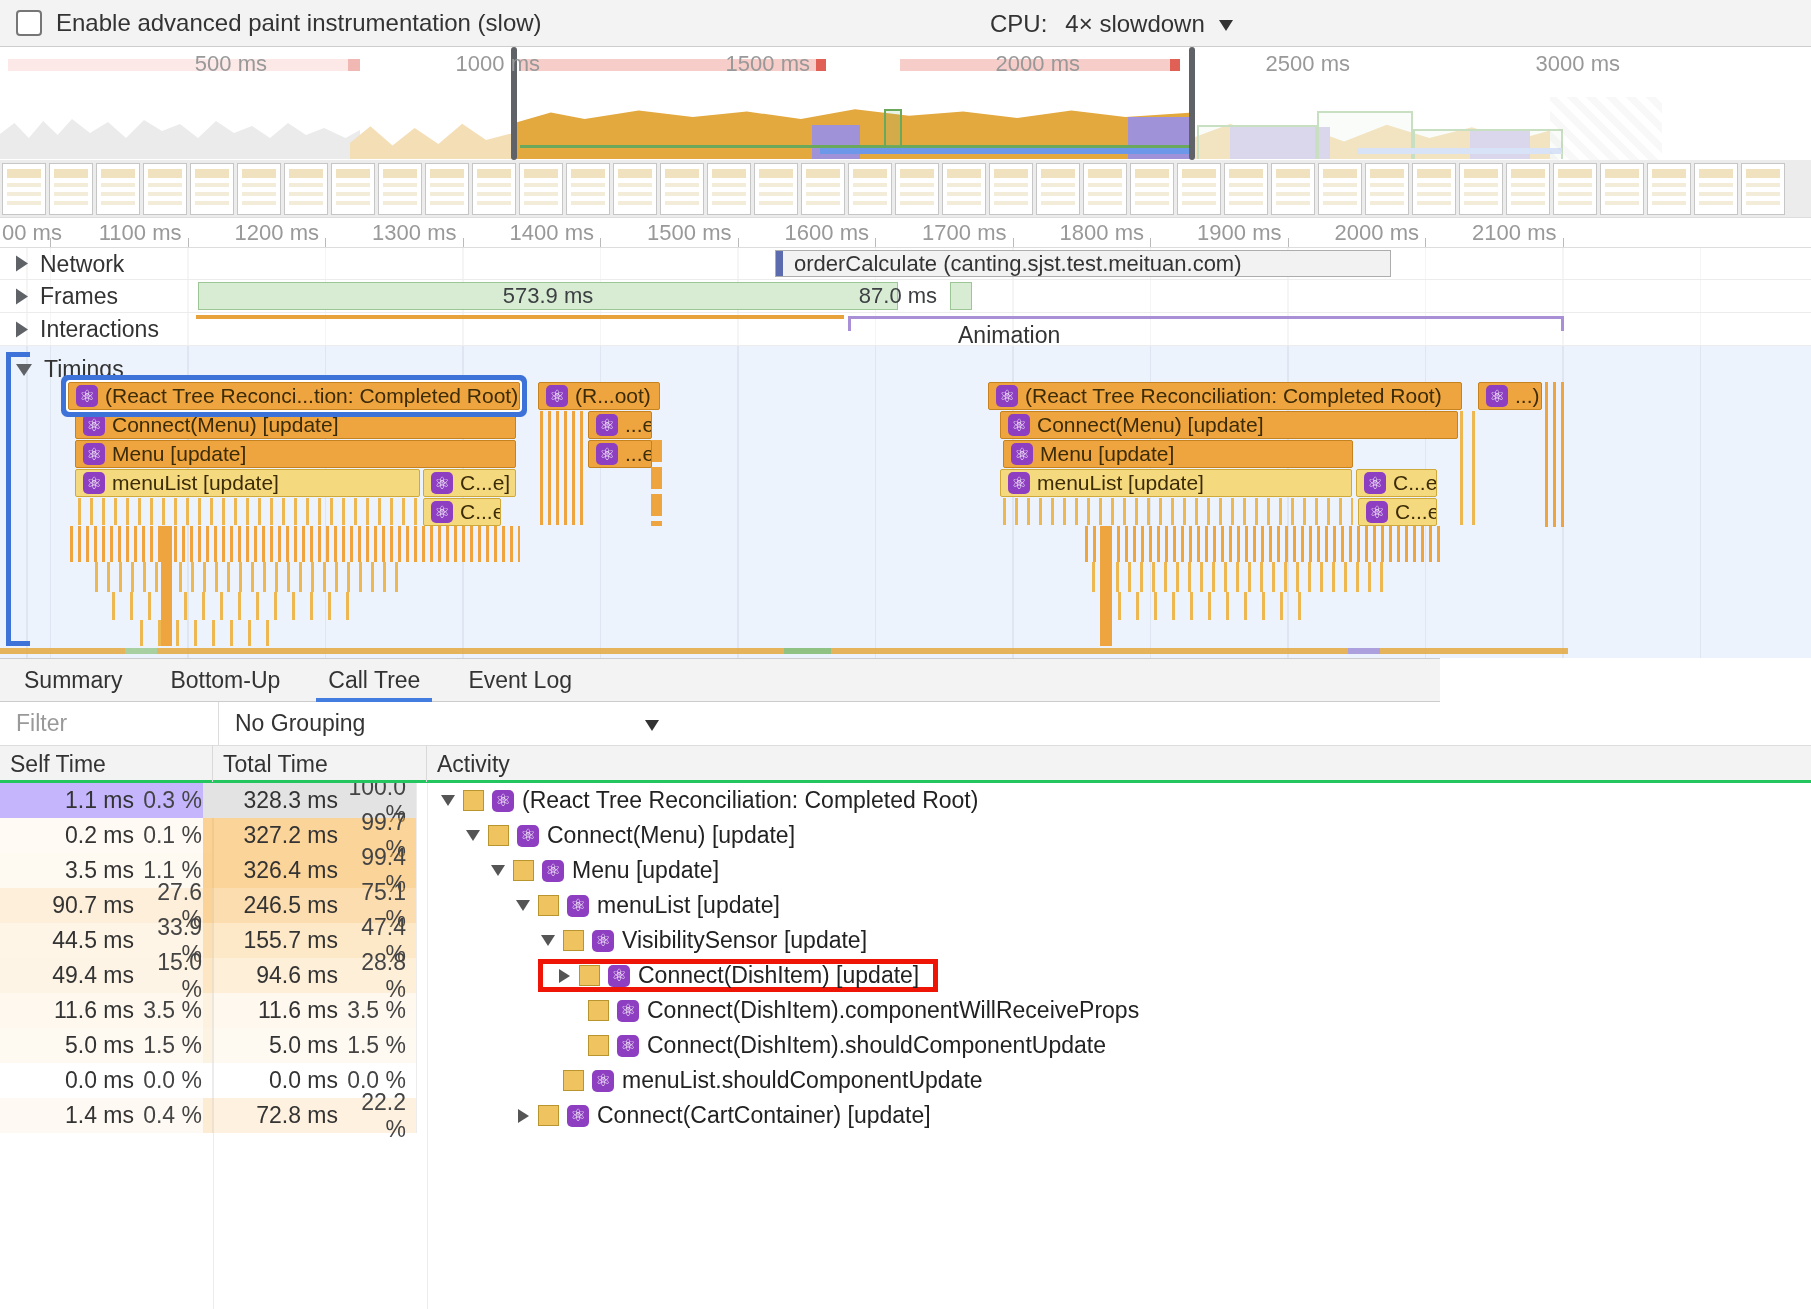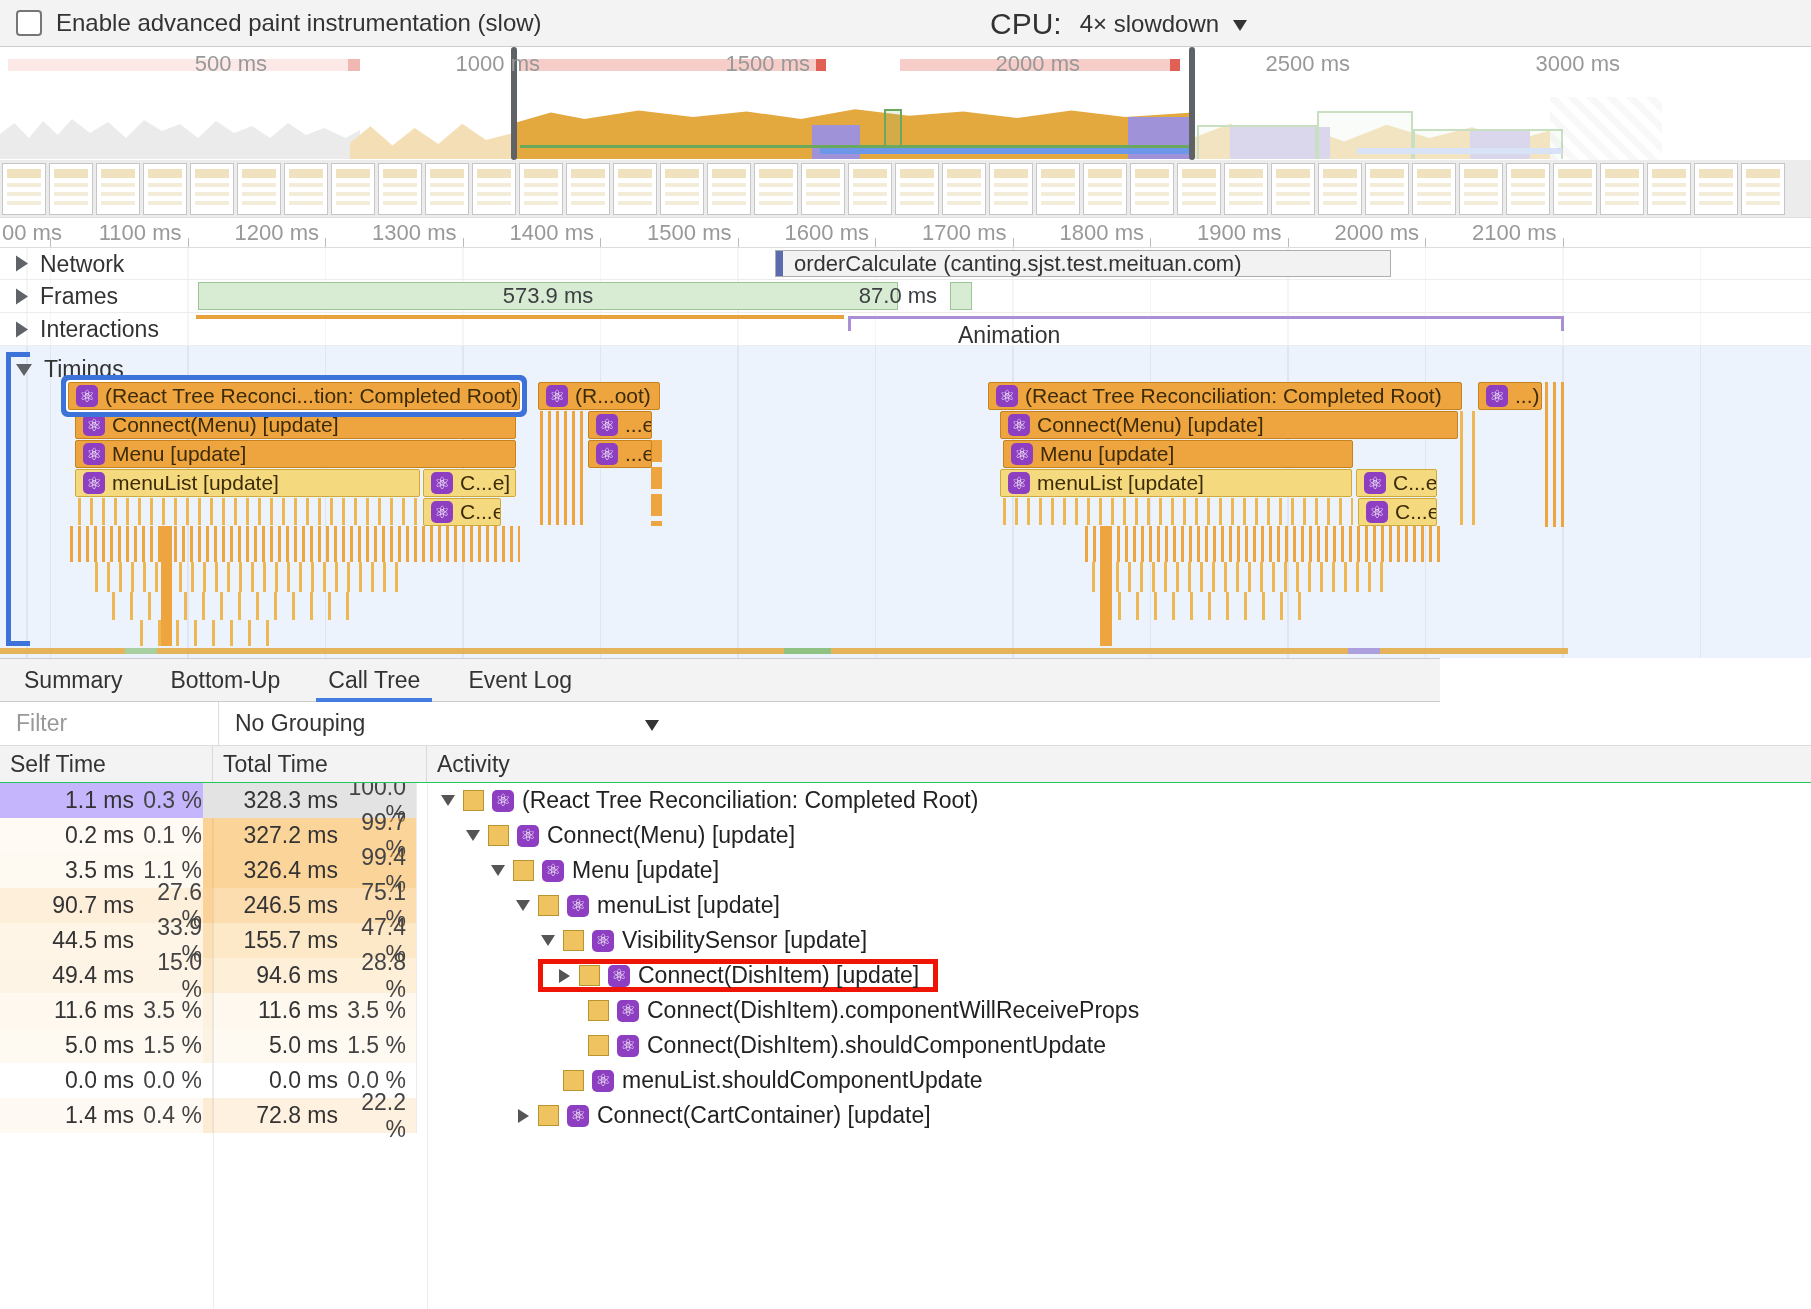--- a/index.html
+++ b/index.html
@@ -10,21 +10,21 @@
   }
   *{margin:0;padding:0;box-sizing:border-box;}
   body{font-family:"Liberation Sans",sans-serif;background:#fff;}
   #app{position:relative;width:1811px;height:1309px;overflow:hidden;background:#fff;color:#333;}
 
   
   .toolbar{position:absolute;left:0;top:0;width:1811px;height:47px;background:#f3f3f3;border-bottom:1px solid #cdcdcd;display:flex;align-items:center;}
   .checkbox{width:26px;height:26px;border:2px solid #767676;border-radius:4px;background:#fff;margin-left:16px;flex:0 0 auto;}
   .toolbar-label{margin-left:14px;font-size:24px;color:#333;}
   .cpu-wrap{position:absolute;left:990px;top:0;height:47px;display:flex;align-items:center;gap:18px;}
-  .cpu-label{font-size:30px;color:#333;}
+  .cpu-label{font-size:24px;color:#333;}
   .cpu-select{display:flex;align-items:center;gap:14px;font-size:24px;color:#333;cursor:default;}
   .dd-tri{width:0;height:0;border-top:11px solid #333;border-left:7px solid transparent;border-right:7px solid transparent;margin-top:3px;}
 
   
   .overview{position:absolute;left:0;top:47px;width:1662px;height:113px;background:#fff;overflow:hidden;}
   .ov-label{position:absolute;top:4px;width:150px;text-align:right;font-size:22px;color:#999;z-index:6;}
   .net-pink{position:absolute;top:12px;height:12px;background:#f6cdc9;z-index:1;}
   .net-red{position:absolute;top:12px;height:12px;background:#e06055;z-index:1;}
   .cpu-shape{position:absolute;z-index:1;}
   #cpu-gray{left:0;top:62px;width:360px;height:50px;background:#d2d2d2;clip-path:polygon(0 100%,0 50%,4% 28%,8% 58%,12% 24%,16% 52%,20% 20%,25% 48%,30% 26%,35% 58%,40% 22%,45% 44%,50% 30%,55% 58%,60% 24%,65% 48%,70% 34%,75% 58%,80% 28%,85% 52%,90% 38%,96% 58%,100% 42%,100% 100%);}
@@ -102,21 +102,21 @@
 
   
   .tabsbar{position:absolute;left:0;top:658px;width:1440px;height:44px;background:#f3f3f3;border-top:1px solid #ccc;border-bottom:1px solid #ccc;display:flex;align-items:stretch;padding-left:6px;}
   .tab{display:flex;align-items:center;padding:0 18px;margin-right:12px;font-size:23px;color:#333;position:relative;cursor:default;}
   .tab-active::after{content:'';position:absolute;left:6px;right:6px;bottom:-1px;height:4px;background:#437de0;}
   .filterbar{position:absolute;left:0;top:702px;width:1811px;height:44px;background:#fff;border-bottom:1px solid #ddd;}
   .filter-input{position:absolute;left:0;top:0;width:219px;height:43px;border:none;border-right:1px solid #ddd;padding:0 16px;font-family:inherit;font-size:23px;color:#333;outline:none;background:#fff;}
   .filter-input::placeholder{color:#999;}
   .grouping{position:absolute;left:219px;top:0;width:250px;height:43px;display:flex;align-items:center;padding-left:16px;font-size:23px;color:#333;cursor:default;}
   .grouping .dd-tri{position:absolute;right:-190px;} 
-  .thead{position:absolute;left:0;top:746px;width:1811px;height:37px;background:#f3f3f3;border-bottom:1px solid #22c55e;z-index:2;}
+  .thead{position:absolute;left:0;top:746px;width:1811px;height:37px;background:#f3f3f3;border-bottom:3px solid #22c55e;z-index:2;}
   .th{position:absolute;top:0;height:36px;display:flex;align-items:center;padding-left:10px;font-size:23px;color:#333;border-right:1px solid #d9d9d9;}
   .th-self{left:0;width:213px;} .th-total{left:213px;width:214px;} .th-activity{left:427px;right:0;border-right:none;}
   .tbody{position:absolute;left:0;top:783px;width:1811px;height:526px;overflow:hidden;}
   .colsep{position:absolute;top:0;bottom:0;width:1px;background:#ececec;}
   #colsep1{left:213px;} #colsep2{left:427px;}
   .trow{position:relative;height:35px;}
   .cell{position:absolute;top:0;height:35px;display:flex;align-items:center;justify-content:flex-end;border-right:1px solid #ececec;}
   .cell-self{left:0;width:213px;} .cell-total{left:203px;width:214px;}
   .cell-ms{font-size:23px;color:#333;}
   .cell-pct{width:78px;text-align:right;padding-right:10px;font-size:23px;color:#444;}

